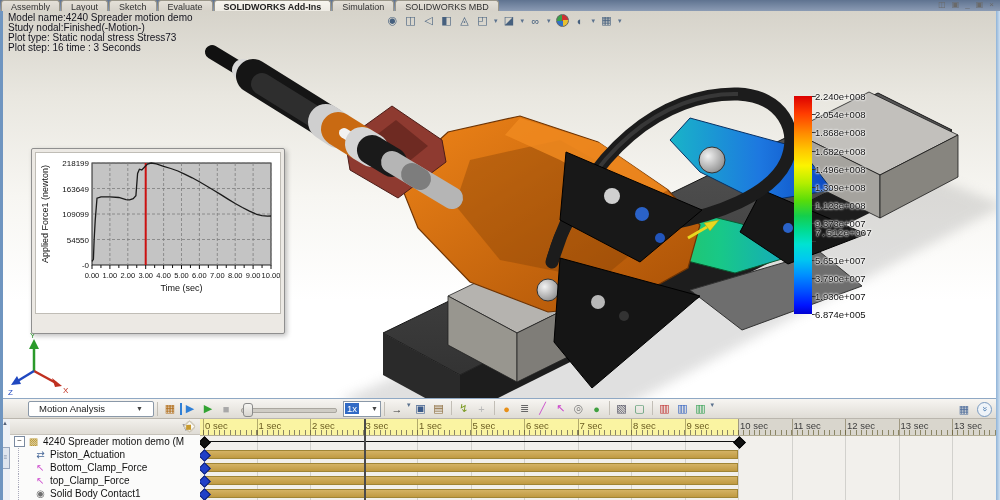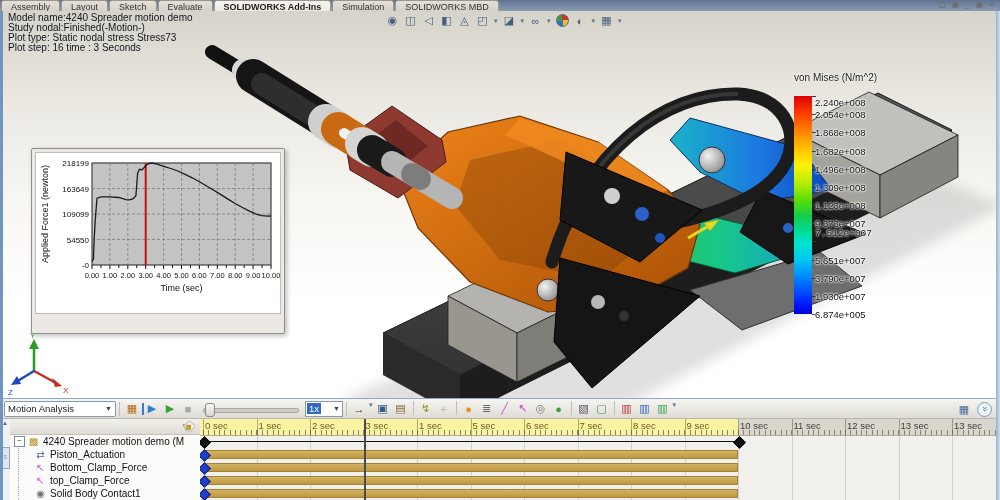--- a/index.html
+++ b/index.html
@@ -54,21 +54,21 @@
   
   #triad{position:absolute;left:8px;top:318px;z-index:4;}
 
   
   #motion-panel{position:absolute;left:0;top:398px;width:1000px;height:102px;background:#f2f0ec;
                 border-top:1px solid #8fa8c4;}
   #motion-toolbar{position:absolute;left:0;top:0;width:1000px;height:20px;
                   background:linear-gradient(180deg,#f7f5f2,#dfdcd5);border-bottom:1px solid #bab6ae;
                   display:flex;align-items:center;padding-left:4px;box-sizing:border-box;}
   #study-select{width:104px;height:14px;background:#fff;border:1px solid #8a98a8;border-radius:2px;
-                font-size:9.5px;display:flex;align-items:center;padding:0 3px;color:#222;}
+                font-size:9.5px;display:flex;align-items:center;padding:0 10px;color:#222;margin-left:24px;}
   #study-select .arrow{margin-left:auto;font-size:7px;color:#444;}
   .micon{width:16px;height:16px;display:flex;align-items:center;justify-content:center;font-size:11px;margin:0 1px;}
   .msep{width:1px;height:14px;background:#c2beb6;margin:0 3px;}
   #pb-slider{width:96px;height:14px;position:relative;margin:0 6px;}
   #pb-track{position:absolute;left:0;right:0;top:6px;height:3px;background:#cfccc5;border:1px solid #aaa7a0;border-radius:2px;}
   #pb-thumb{position:absolute;left:2px;top:1px;width:8px;height:12px;background:linear-gradient(180deg,#f6f5f2,#d8d5cf);
             border:1px solid #8a8a8a;border-radius:3px;}
   #speed-box{width:36px;height:14px;background:#fff;border:1px solid #8a98a8;display:flex;align-items:center;font-size:9.5px;}
   #speed-val{background:#316ac5;color:#fff;padding:0 2px;margin-left:1px;}
   #speed-box .arrow{margin-left:auto;font-size:7px;color:#444;padding-right:2px;}
@@ -328,25 +328,24 @@
             <text x="199.20000000000002" y="125" font-size="7.5" text-anchor="middle" fill="#111">8.00</text>
             <text x="217.1" y="125" font-size="7.5" text-anchor="middle" fill="#111">9.00</text>
             <text x="235" y="125" font-size="7.5" text-anchor="middle" fill="#111">10.00</text>
             <text x="12" y="61" font-size="9" fill="#111" text-anchor="middle" transform="rotate(-90 12 61)">Applied Force1 (newton)</text>
             <text x="145.5" y="138" font-size="9" fill="#111" text-anchor="middle">Time (sec)</text>
           </svg>
       </div>
     </div>
 
     <div id="legend">
-      <div id="legend-title">von Mises (N/m^2)</div>
       <div id="legend-bar"></div>
       <div id="legend-ticks">
           <div class="ltickline" style="top: 24px;"></div>
-          <div class="ltick" style="top: 24px; margin-top: 6px;">2.240e+008</div>
+          <div class="ltick" style="top: 24px;">2.240e+008</div>
           <div class="ltickline" style="top: 42.1667px;"></div>
           <div class="ltick" style="top: 42.1667px;">2.054e+008</div>
           <div class="ltickline" style="top: 60.3333px;"></div>
           <div class="ltick" style="top: 60.3333px;">1.868e+008</div>
           <div class="ltickline" style="top: 78.5px;"></div>
           <div class="ltick" style="top: 78.5px;">1.682e+008</div>
           <div class="ltickline" style="top: 96.6667px;"></div>
           <div class="ltick" style="top: 96.6667px;">1.496e+008</div>
           <div class="ltickline" style="top: 114.833px;"></div>
           <div class="ltick" style="top: 114.833px;">1.309e+008</div>

